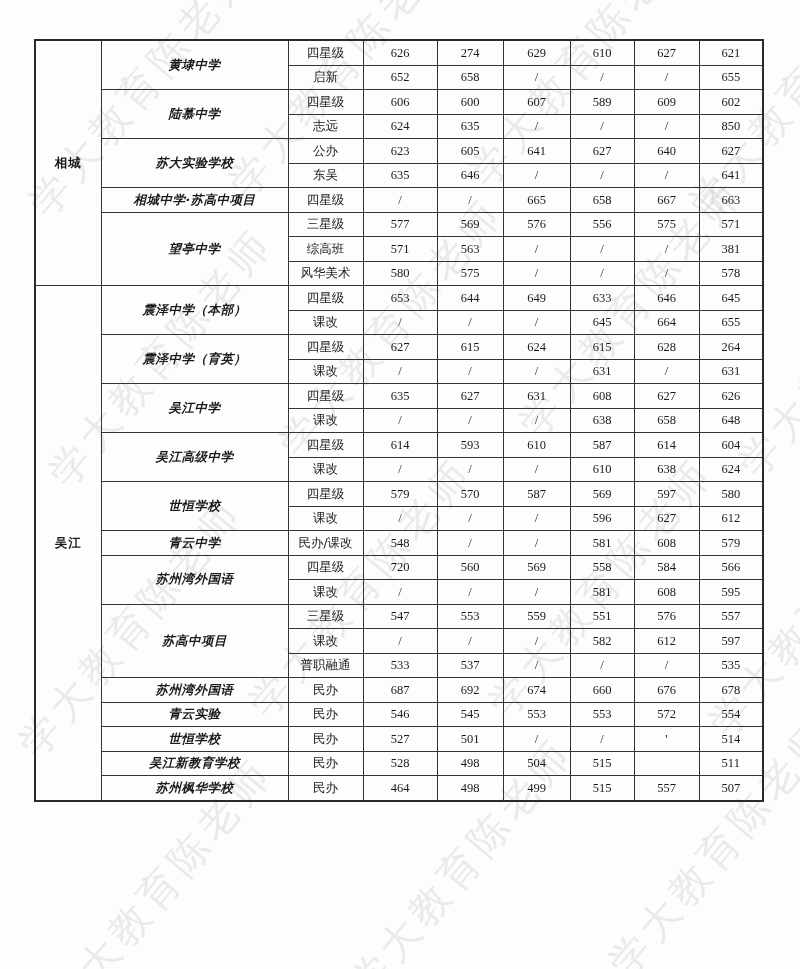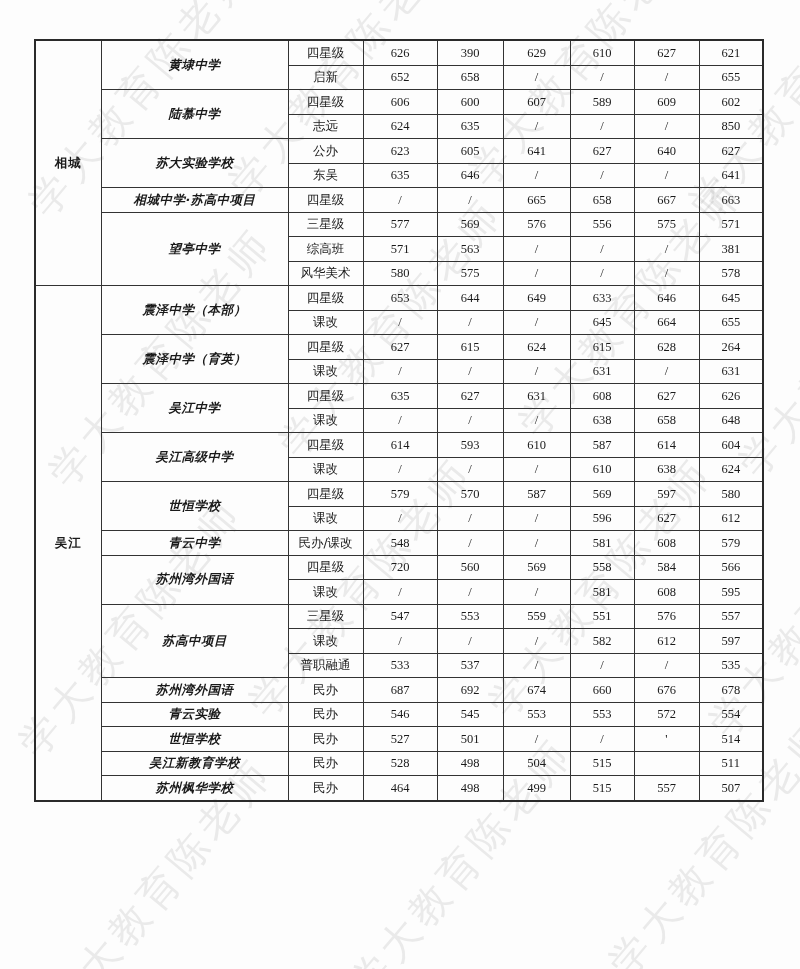--- a/index.html
+++ b/index.html
@@ -107,21 +107,21 @@
       <col style="width:64px">
       <col style="width:65px">
       <col style="width:64px">
     </colgroup>
     <tbody id="table-body">
         <tr class="group-start">
           <td class="region" rowspan="10">相城</td>
           <td class="school" rowspan="2">黄埭中学</td>
           <td class="type">四星级</td>
           <td class="num">626</td>
-          <td class="num">390</td>
+          <td class="num">274</td>
           <td class="num">629</td>
           <td class="num">610</td>
           <td class="num">627</td>
           <td class="num">621</td>
         </tr>
         <tr>
           <td class="type">启新</td>
           <td class="num">652</td>
           <td class="num">658</td>
           <td class="num">/</td>

